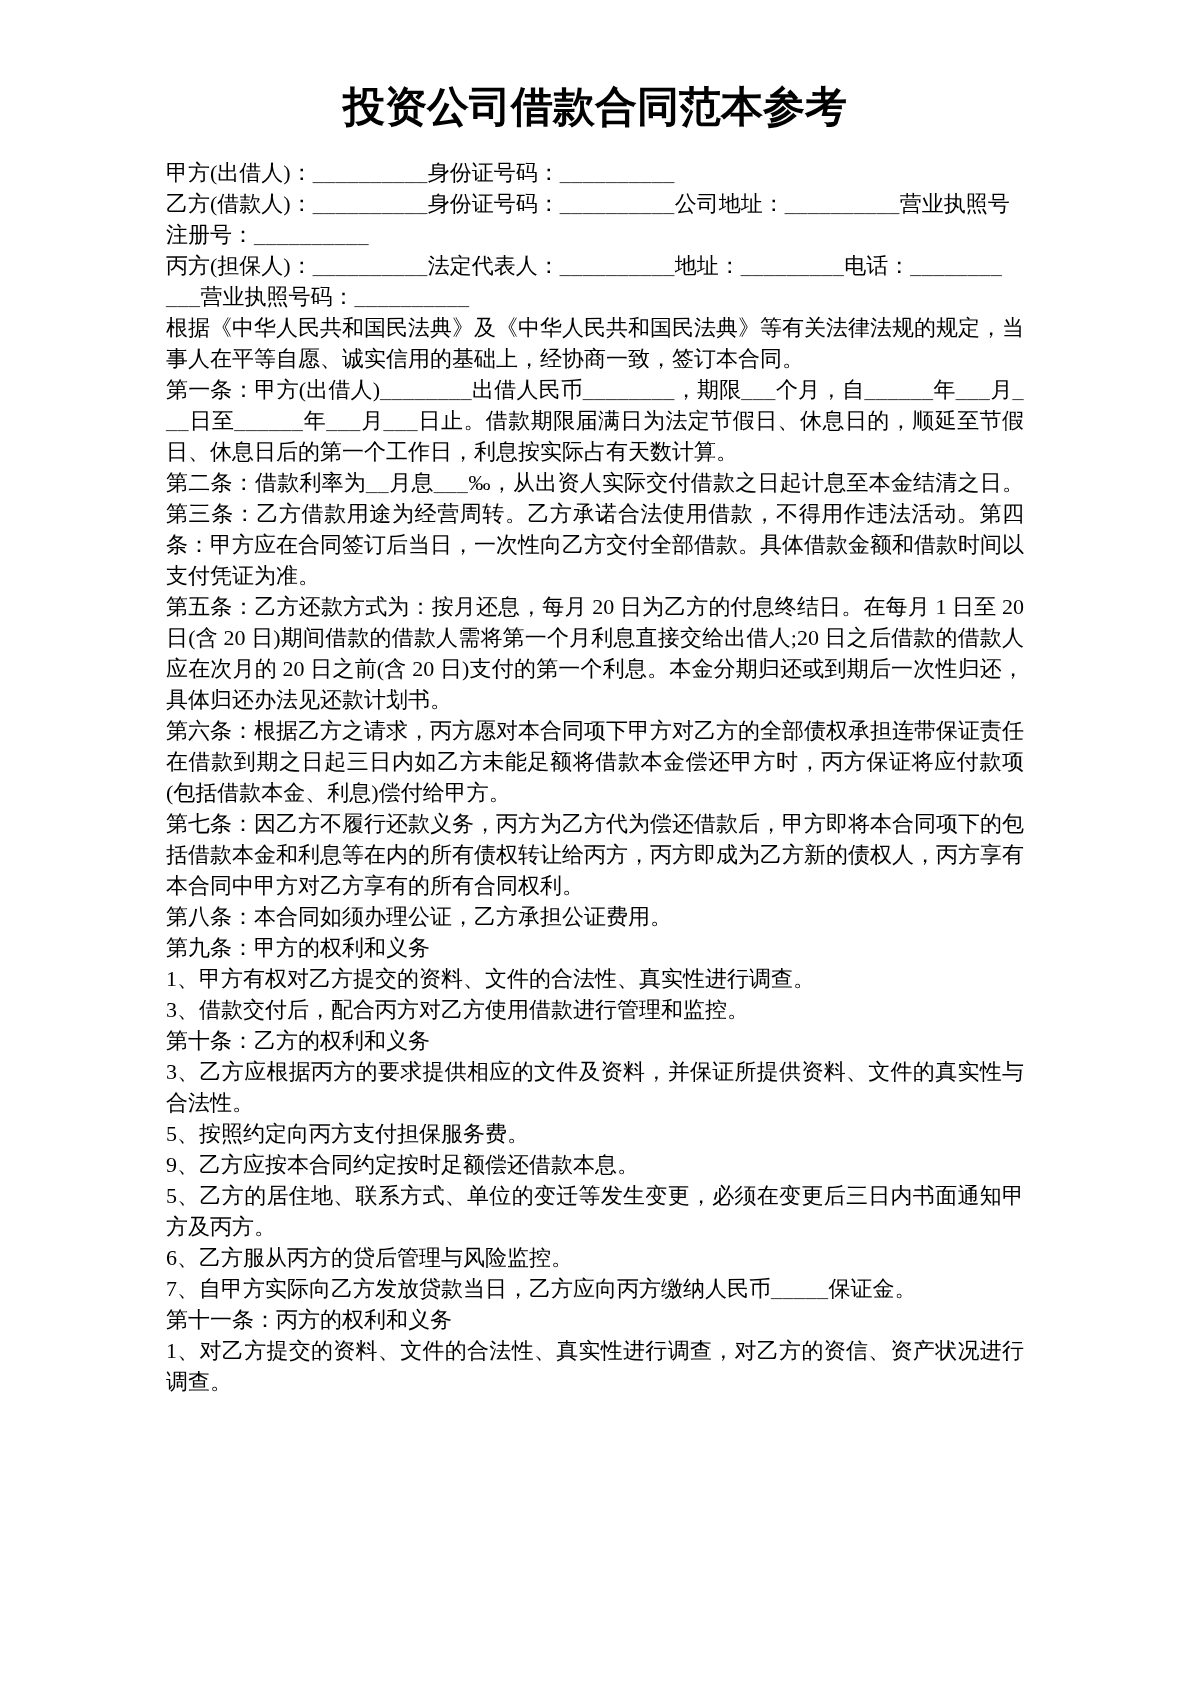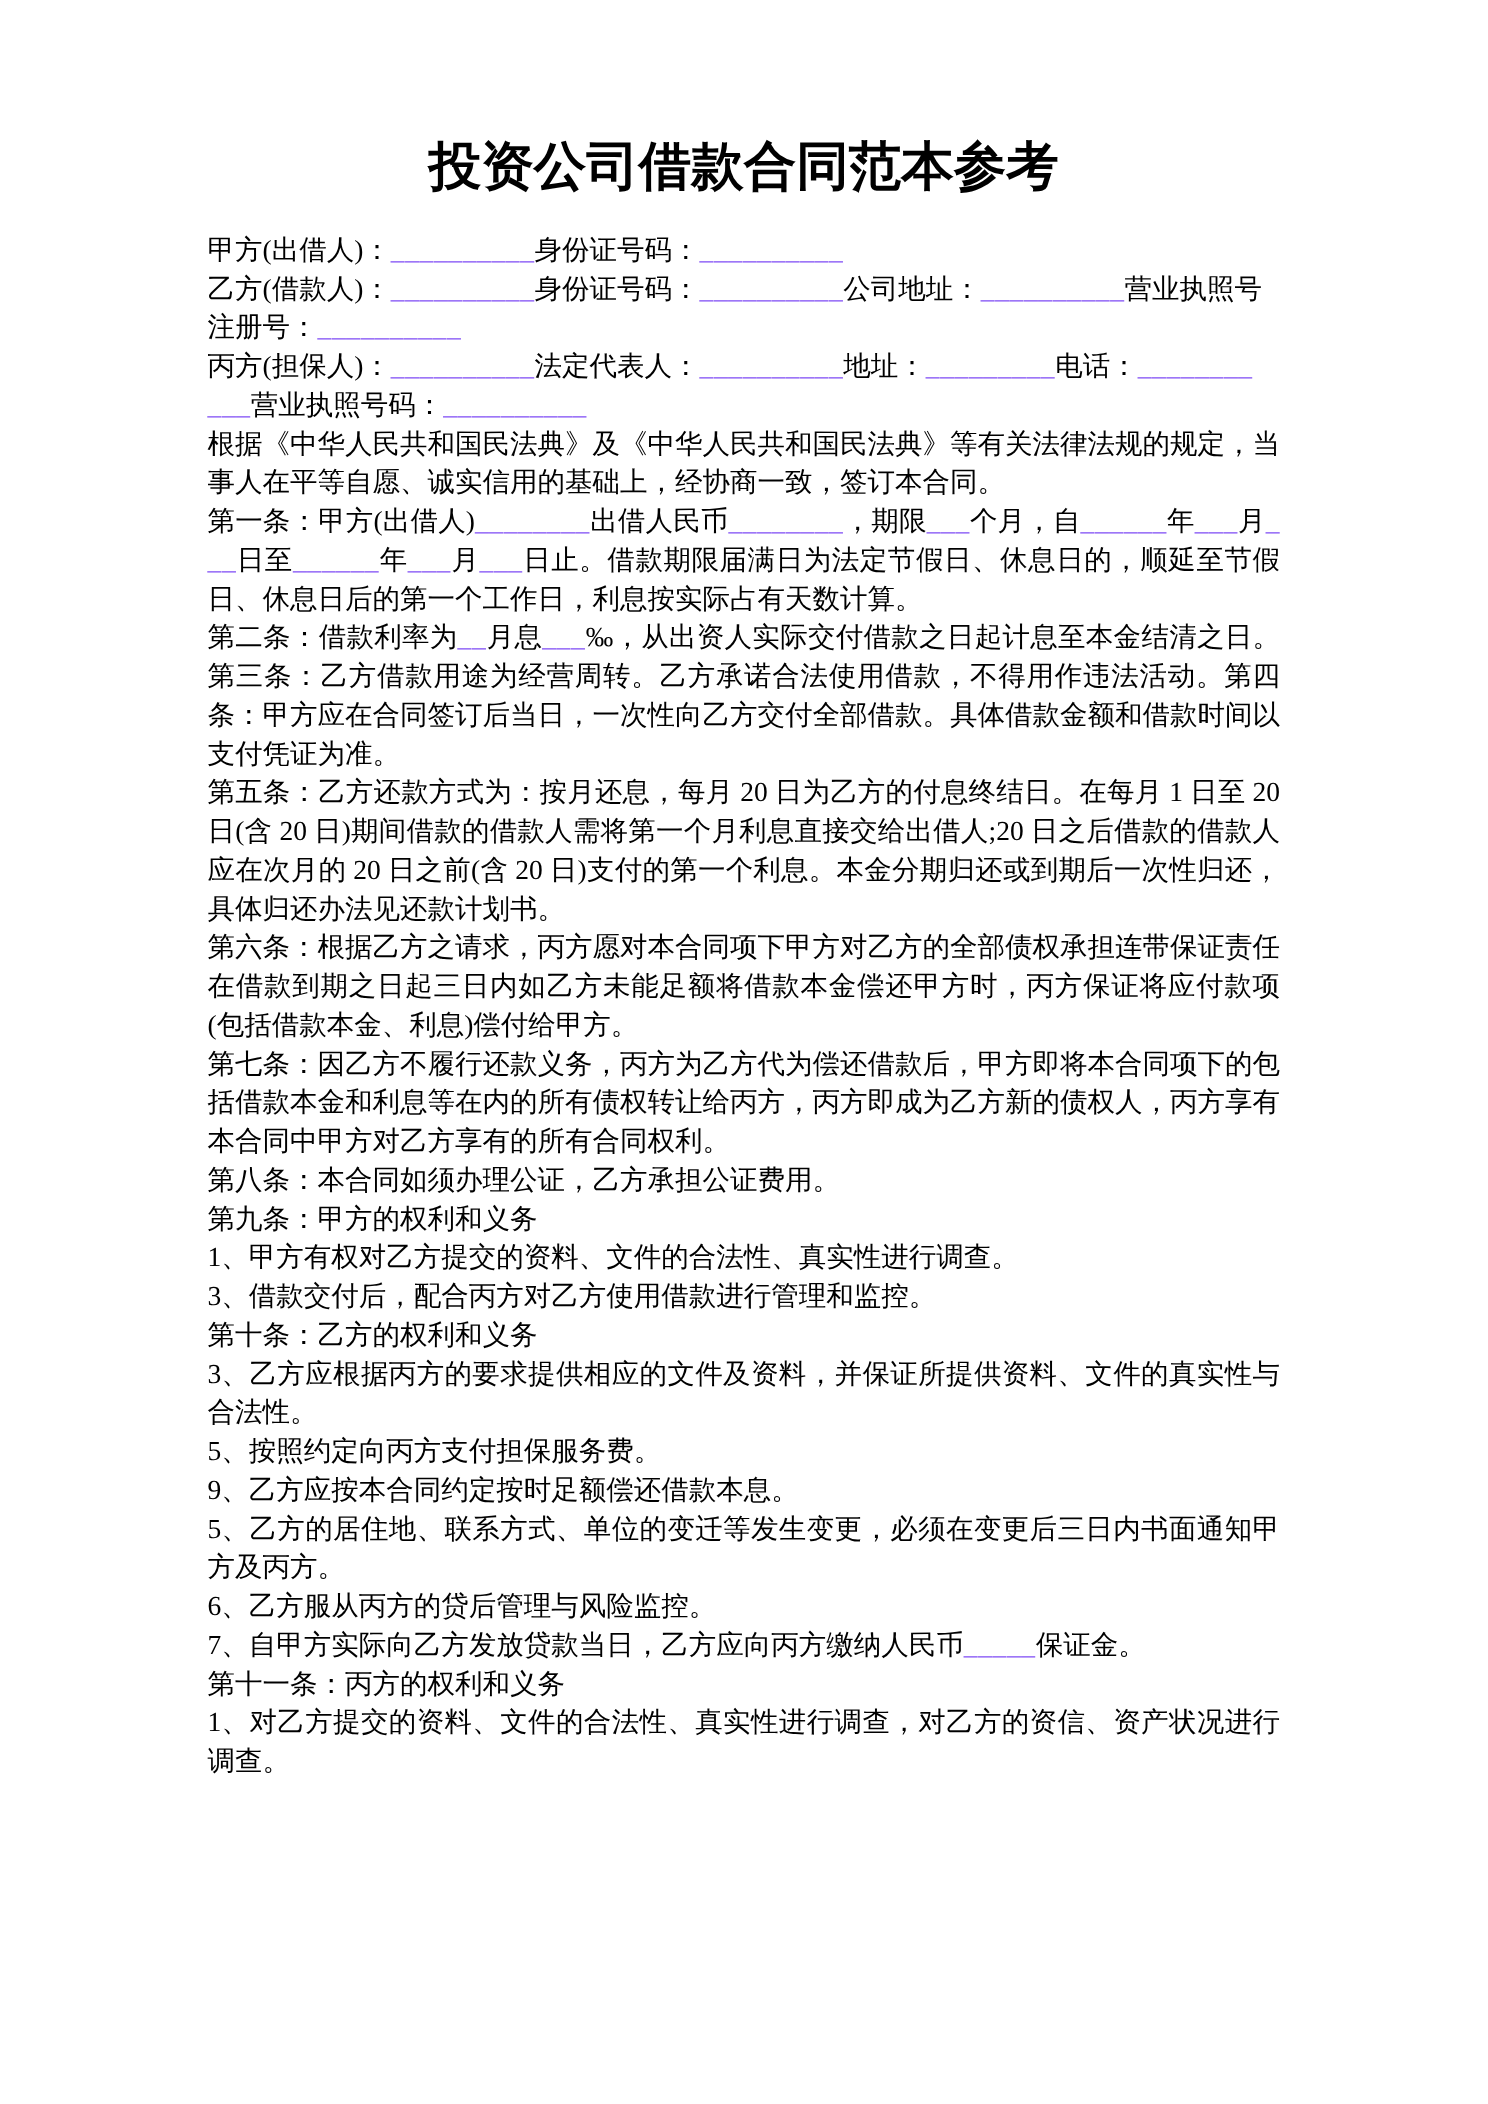--- a/index.html
+++ b/index.html
@@ -12,21 +12,21 @@
     height: 1683px;
     position: relative;
     font-family: "Liberation Serif", "DejaVu Serif", serif;
     color: #000000;
     overflow: hidden;
   }
   .page {
     box-sizing: border-box;
     width: 1190px;
     height: 1683px;
-    padding: 110px 166px 0 166px;
+    padding: 83px 166px 0 166px;
     background: #ffffff;
   }
   .title {
     margin: 0 0 26px 0;
     font-size: 42px;
     line-height: 48px;
     font-weight: bold;
     text-align: center;
     white-space: nowrap;
   }
@@ -38,21 +38,21 @@
     font-size: 22px;
     line-height: 31px;
     color: #000000;
     word-break: break-all;
   }
   .para.just {
     text-align: justify;
     text-justify: inter-ideograph;
   }
   .blank {
-    color: #8b5cf6;
+    color: #404040;
     letter-spacing: 0.5px;
   }
 </style>
 </head>
 <body>
 
 <div class="page">
   <h1 class="title">投资公司借款合同范本参考</h1>
   <div class="doc-body" id="doc-body">
       <p class="para">甲方(出借人)：<span class="blank">__________</span>身份证号码：<span class="blank">__________</span></p>

